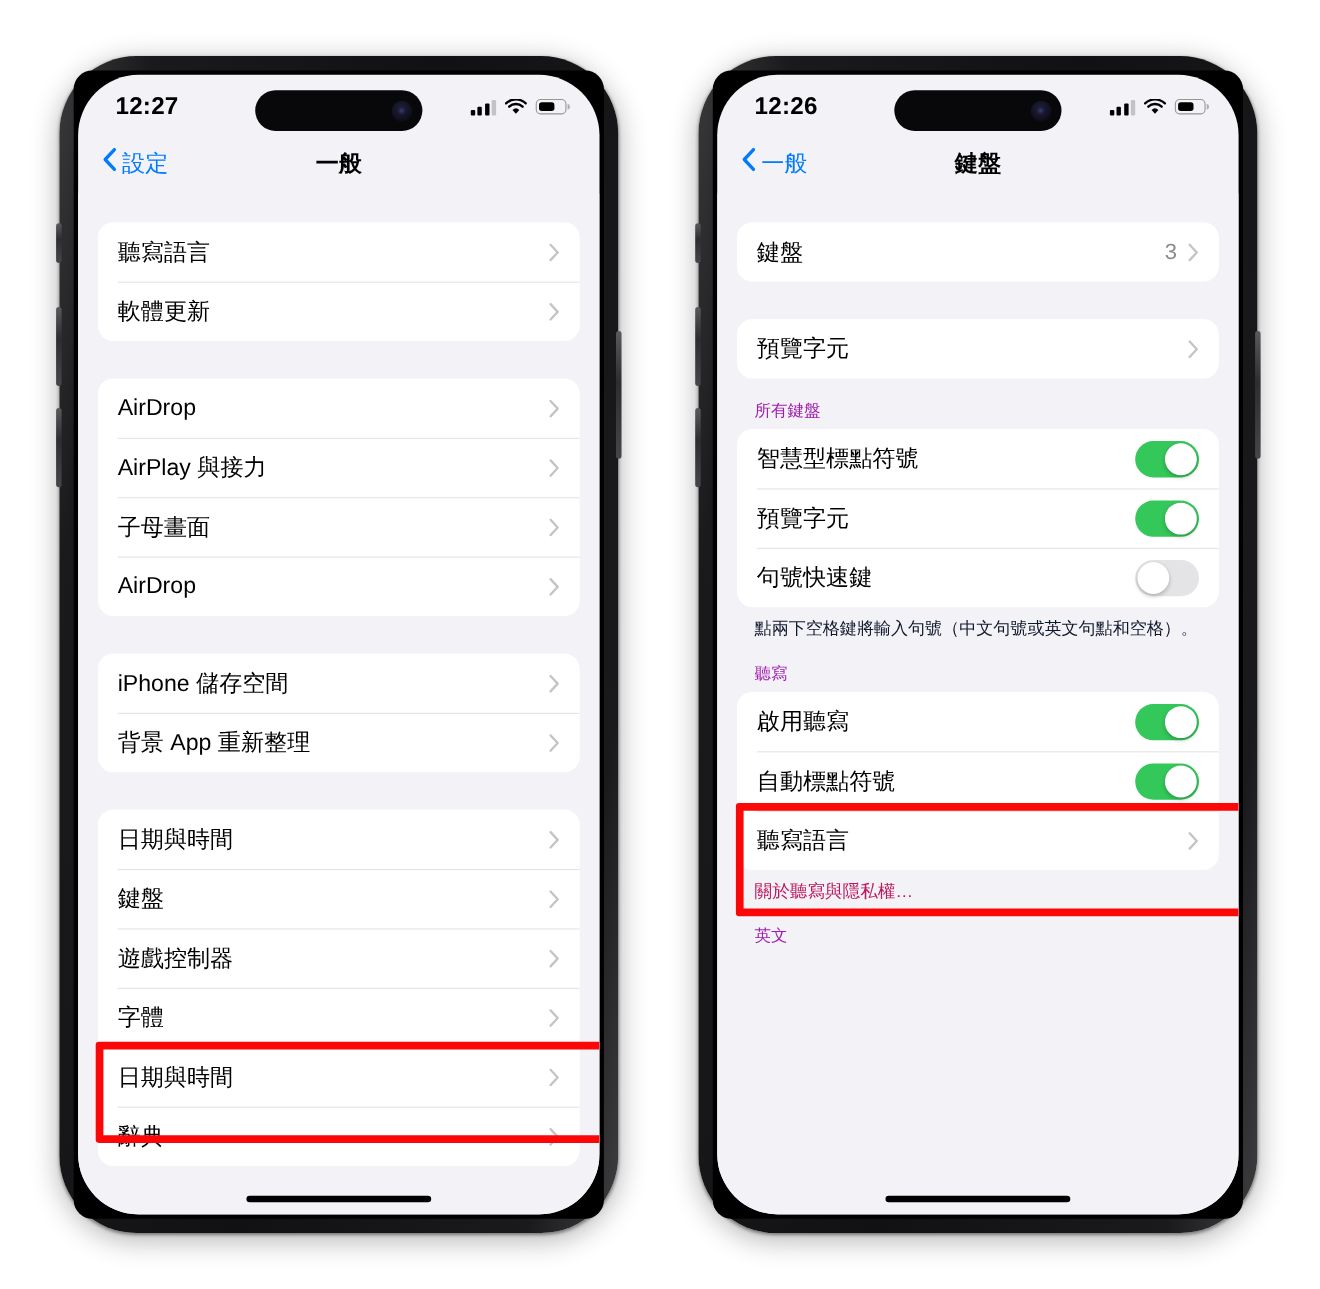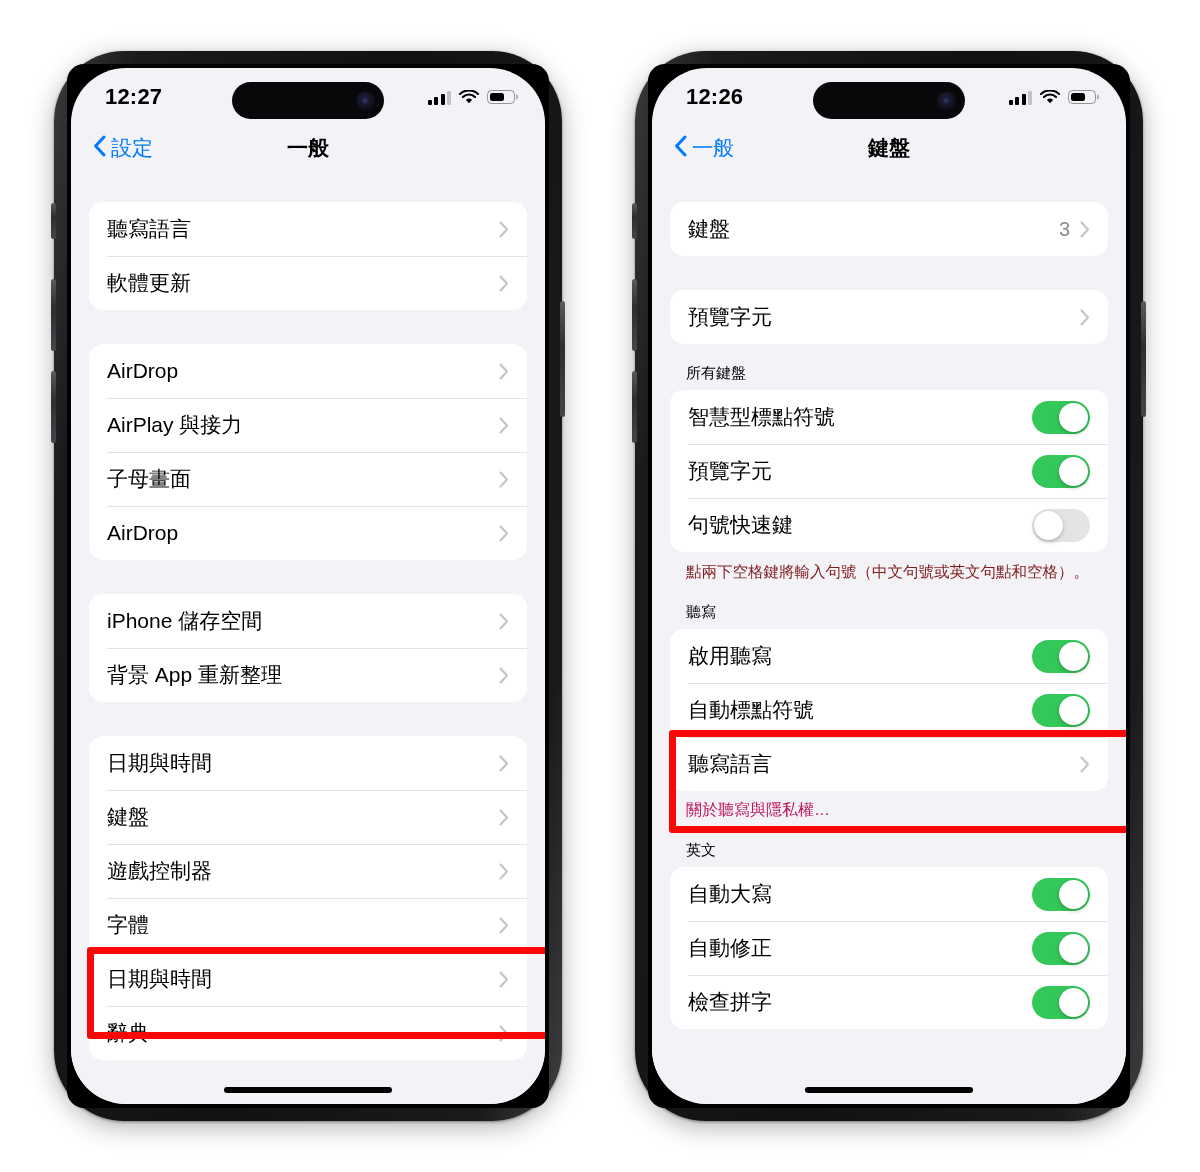--- a/index.html
+++ b/index.html
@@ -117,42 +117,42 @@
   }
   .pad-top { height: 26px; }
   .group {
     background: #ffffff;
     border-radius: 14px;
     margin: 0 18px;
     overflow: hidden;
   }
   .group + .pad { height: 34px; }
   .sec-head {
-    font-size: 15px; color: #000000;
+    font-size: 15px; color: #a21caf;
     padding: 0 36px 7px 34px;
   }
   .sec-head.tight { padding-top: 20px; }
 
   .row {
     position: relative;
     display: flex; align-items: center;
     min-height: 54px; padding: 0 18px 0 18px;
     cursor: pointer;
   }
   .row + .row::before {
     content:''; position:absolute; left:18px; right:0; top:0;
     height:1px; background:#e3e3e6;
   }
   .row-label { font-size: 21px; color: #000; flex: 1; }
   .row-value { font-size: 20px; color: #8a8a8e; margin-right: 10px; }
   .chev-r {
     width: 10px; height: 17px; flex: none;
   }
   .footnote {
-    font-size: 15.5px; color: #7f1d1d; line-height: 1.45;
+    font-size: 15.5px; color: #0f172a; line-height: 1.45;
     padding: 9px 18px 0 34px;
   }
   .linkline {
     font-size: 16px; color: #be185d; padding: 9px 18px 0 34px; cursor: pointer;
   }
 
   
   .toggle {
     width: 58px; height: 33px; border-radius: 17px;
     position: relative; flex: none; cursor: pointer;
@@ -457,40 +457,20 @@
             <div class="row">
               <span class="row-label">聽寫語言</span>
               <span class="chev-r"><svg width="10" height="17" viewBox="0 0 10 17">
                     <path d="M1.5 1.5 L8 8.5 L1.5 15.5" stroke="#c4c4c8" stroke-width="2.1" fill="none" stroke-linecap="round" stroke-linejoin="round"></path>
                   </svg></span>
             </div>
           </div>
           <div class="linkline">關於聽寫與隱私權…</div>
 
           <div class="sec-head tight">英文</div>
-          <div class="group">
-            <div class="row">
-              <span class="row-label">自動大寫</span>
-              <span class="toggle on">
-                  <span class="knob"></span>
-                </span>
-            </div>
-            <div class="row">
-              <span class="row-label">自動修正</span>
-              <span class="toggle on">
-                  <span class="knob"></span>
-                </span>
-            </div>
-            <div class="row">
-              <span class="row-label">檢查拼字</span>
-              <span class="toggle on">
-                  <span class="knob"></span>
-                </span>
-            </div>
-          </div>
           <div style="height:40px"></div>
 
           <div class="redbox" id="redbox-right" style="left: 17px; top: 554px; width: 488px; height: 103px;"></div>
         </div>
 
         <div class="home-ind"></div>
       </div>
     </div>
   </div>
 

